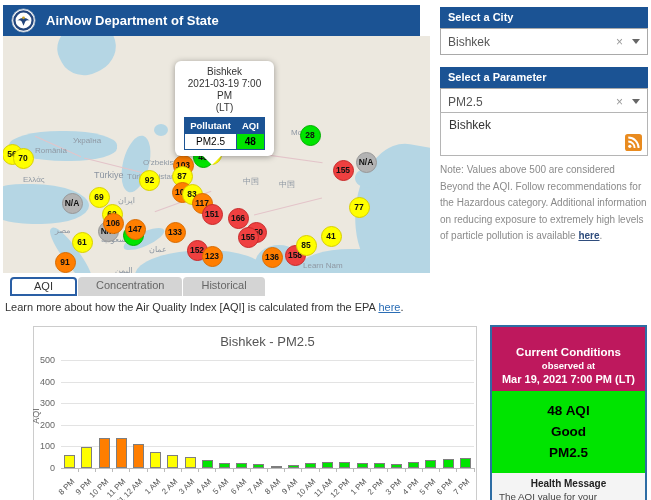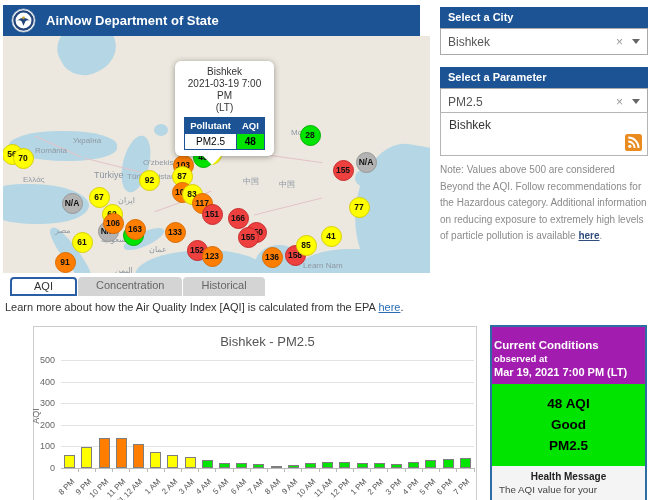--- a/index.html
+++ b/index.html
@@ -76,21 +76,21 @@
     border-top:5px solid #666; cursor:pointer; }
   .feed-box { position:absolute; left:440px; top:112px; width:208px; height:44px; background:#fff;
     border:1px solid #b5b5b5; font-size:12px; color:#333; padding:5px 8px; }
   .rss-btn { position:absolute; right:5px; bottom:4px; width:17px; height:17px; cursor:pointer; }
   .note { position:absolute; left:440px; top:162px; width:211px; font-size:10px;
     color:#8a8a8a; line-height:1.65; }
 
   
   .cc { position:absolute; left:490px; top:325px; width:157px; height:180px;
     border:2px solid #2e6da4; background:#fff; }
-  .cc-head { background:#a21caf; color:#fff; padding:12px 2px 6px; }
+  .cc-head { background:#be185d; color:#fff; text-align:center; padding:19px 2px 6px; }
   .cc-head .t1 { font-size:11.5px; font-weight:bold; }
   .cc-head .t2 { font-size:9.5px; font-weight:bold; margin-top:2px; }
   .cc-head .t3 { font-size:11px; font-weight:bold; margin-top:2px; }
   .cc-aqi { background:#00e400; text-align:center; padding:9px 16px 10px; }
   .cc-aqi div { font-size:13.5px; font-weight:bold; color:#000; line-height:21px; }
   .cc-health { background:#f4f4f4; padding:5px 7px; }
   .cc-health .ht { text-align:center; font-size:10px; font-weight:bold; color:#222; }
   .cc-health .hm { font-size:9.8px; color:#444; line-height:1.6; }
 </style>
 </head>
@@ -159,26 +159,26 @@
       <span class="map-label" style="left: 146px; top: 209px;">عمان</span>
       <span class="map-label" style="left: 112px; top: 230px;">اليمن</span>
       <span class="map-label big" style="left: 237px; top: 194px;">India</span>
       <span class="map-label" style="left: 300px; top: 225px;">Learn Nam</span>
       <span class="map-label" style="left: 240px; top: 140px;">中国</span>
       <span class="map-label" style="left: 276px; top: 143px;">中国</span>
       <span class="map-label" style="left: 288px; top: 92px;">Монгол</span>
       <div class="marker aqi-yellow" style="left: -1.5px; top: 107.5px;">56</div>
       <div class="marker aqi-yellow" style="left: 9.5px; top: 111.5px;">70</div>
       <div class="marker aqi-gray" style="left: 58.5px; top: 156.5px;">N/A</div>
-      <div class="marker aqi-yellow" style="left: 85.5px; top: 150.5px;">67</div>
+      <div class="marker aqi-yellow" style="left: 85.5px; top: 150.5px;">69</div>
       <div class="marker aqi-yellow" style="left: 98.5px; top: 167.5px;">62</div>
       <div class="marker aqi-gray" style="left: 94.5px; top: 184.5px;">N/A</div>
       <div class="marker aqi-orange" style="left: 99.5px; top: 176.5px;">106</div>
       <div class="marker aqi-green" style="left: 119.5px; top: 188.5px;">44</div>
-      <div class="marker aqi-orange" style="left: 121.5px; top: 182.5px;">163</div>
+      <div class="marker aqi-orange" style="left: 121.5px; top: 182.5px;">147</div>
       <div class="marker aqi-yellow" style="left: 68.5px; top: 195.5px;">61</div>
       <div class="marker aqi-orange" style="left: 51.5px; top: 215.5px;">91</div>
       <div class="marker aqi-yellow" style="left: 136px; top: 133.5px;">92</div>
       <div class="marker aqi-orange" style="left: 169.5px; top: 118.5px;">103</div>
       <div class="marker aqi-yellow" style="left: 168.5px; top: 129.5px;">87</div>
       <div class="marker aqi-yellow" style="left: 197.5px; top: 107.5px;">73</div>
       <div class="marker aqi-green" style="left: 189.5px; top: 110.5px;">48</div>
       <div class="marker aqi-orange" style="left: 168.5px; top: 145.5px;">107</div>
       <div class="marker aqi-yellow" style="left: 178.5px; top: 147.5px;">83</div>
       <div class="marker aqi-orange" style="left: 188.5px; top: 156.5px;">117</div>

